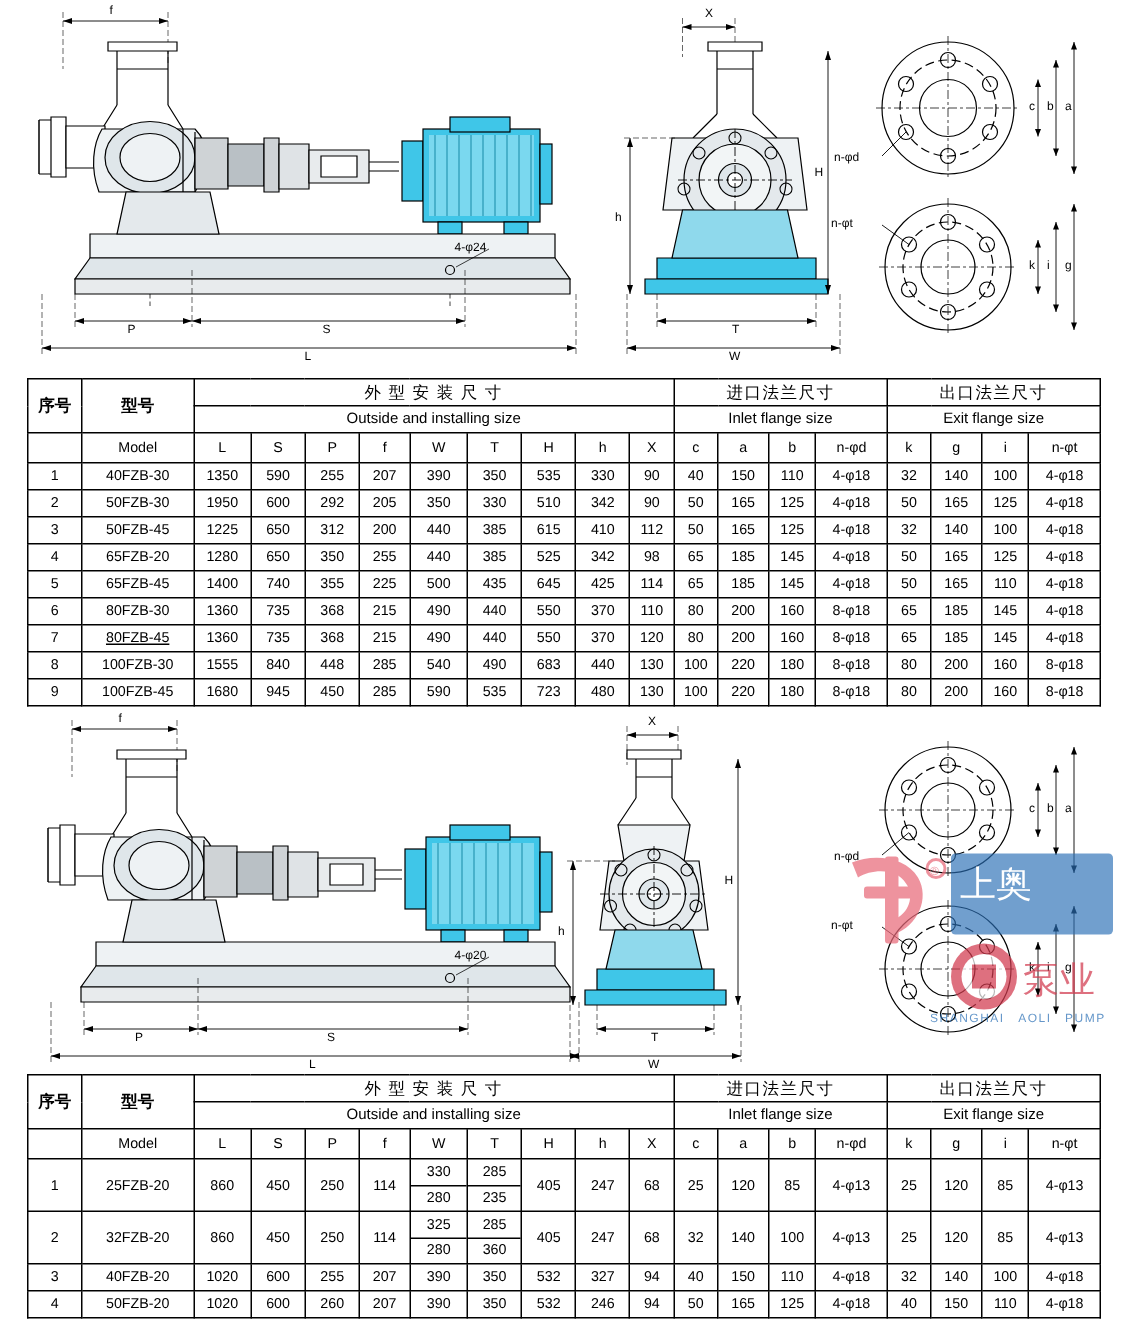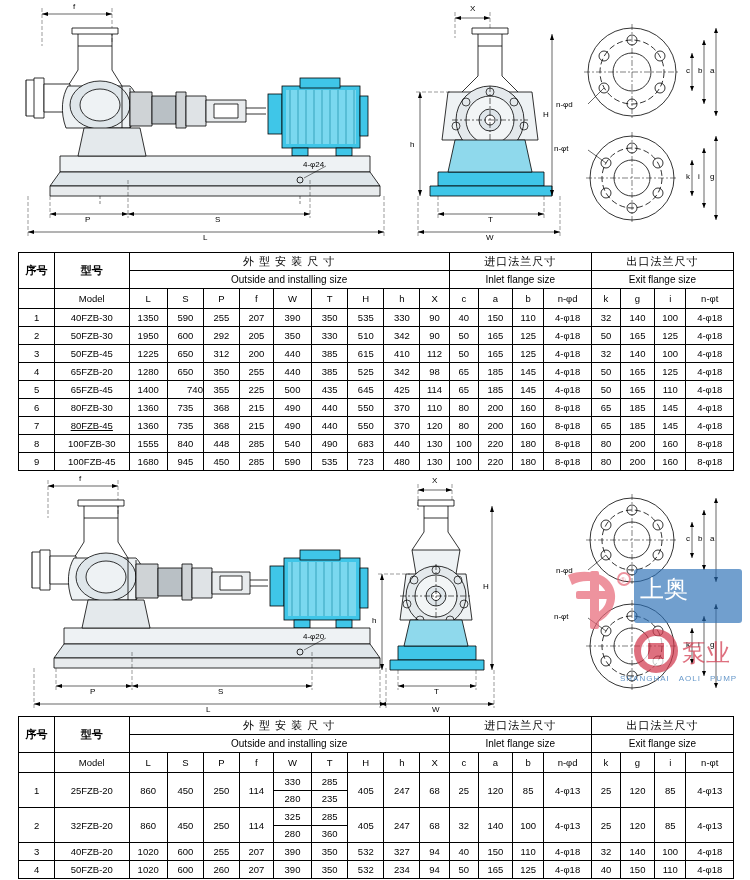--- a/index.html
+++ b/index.html
@@ -383,21 +383,21 @@
           <td style="height: 17px;">4-φ18</td>
           <td style="height: 17px;">50</td>
           <td style="height: 17px;">165</td>
           <td style="height: 17px;">125</td>
           <td style="height: 17px;">4-φ18</td>
         </tr>
         <tr class="rowh">
           <td style="height: 17px;">5</td>
           <td style="height: 17px;">65FZB-45</td>
           <td style="height: 17px;">1400</td>
-          <td style="height: 17px; text-align: right;">740</td>
+          <td style="height: 17px;">740</td>
           <td style="height: 17px;">355</td>
           <td style="height: 17px;">225</td>
           <td style="height: 17px;">500</td>
           <td style="height: 17px;">435</td>
           <td style="height: 17px;">645</td>
           <td style="height: 17px;">425</td>
           <td style="height: 17px;">114</td>
           <td style="height: 17px;">65</td>
           <td style="height: 17px;">185</td>
           <td style="height: 17px;">145</td>
@@ -856,21 +856,21 @@
         <tr>
           <td style="height: 17px;">4</td>
           <td style="height: 17px;">50FZB-20</td>
           <td style="height: 17px;">1020</td>
           <td style="height: 17px;">600</td>
           <td style="height: 17px;">260</td>
           <td style="height: 17px;">207</td>
           <td style="padding: 0px; height: 17px;">390</td>
           <td style="padding: 0px; height: 17px;">350</td>
           <td style="height: 17px;">532</td>
-          <td style="height: 17px;">234</td>
+          <td style="height: 17px;">246</td>
           <td style="height: 17px;">94</td>
           <td style="height: 17px;">50</td>
           <td style="height: 17px;">165</td>
           <td style="height: 17px;">125</td>
           <td style="height: 17px;">4-φ18</td>
           <td style="height: 17px;">40</td>
           <td style="height: 17px;">150</td>
           <td style="height: 17px;">110</td>
           <td style="height: 17px;">4-φ18</td>
         </tr>

